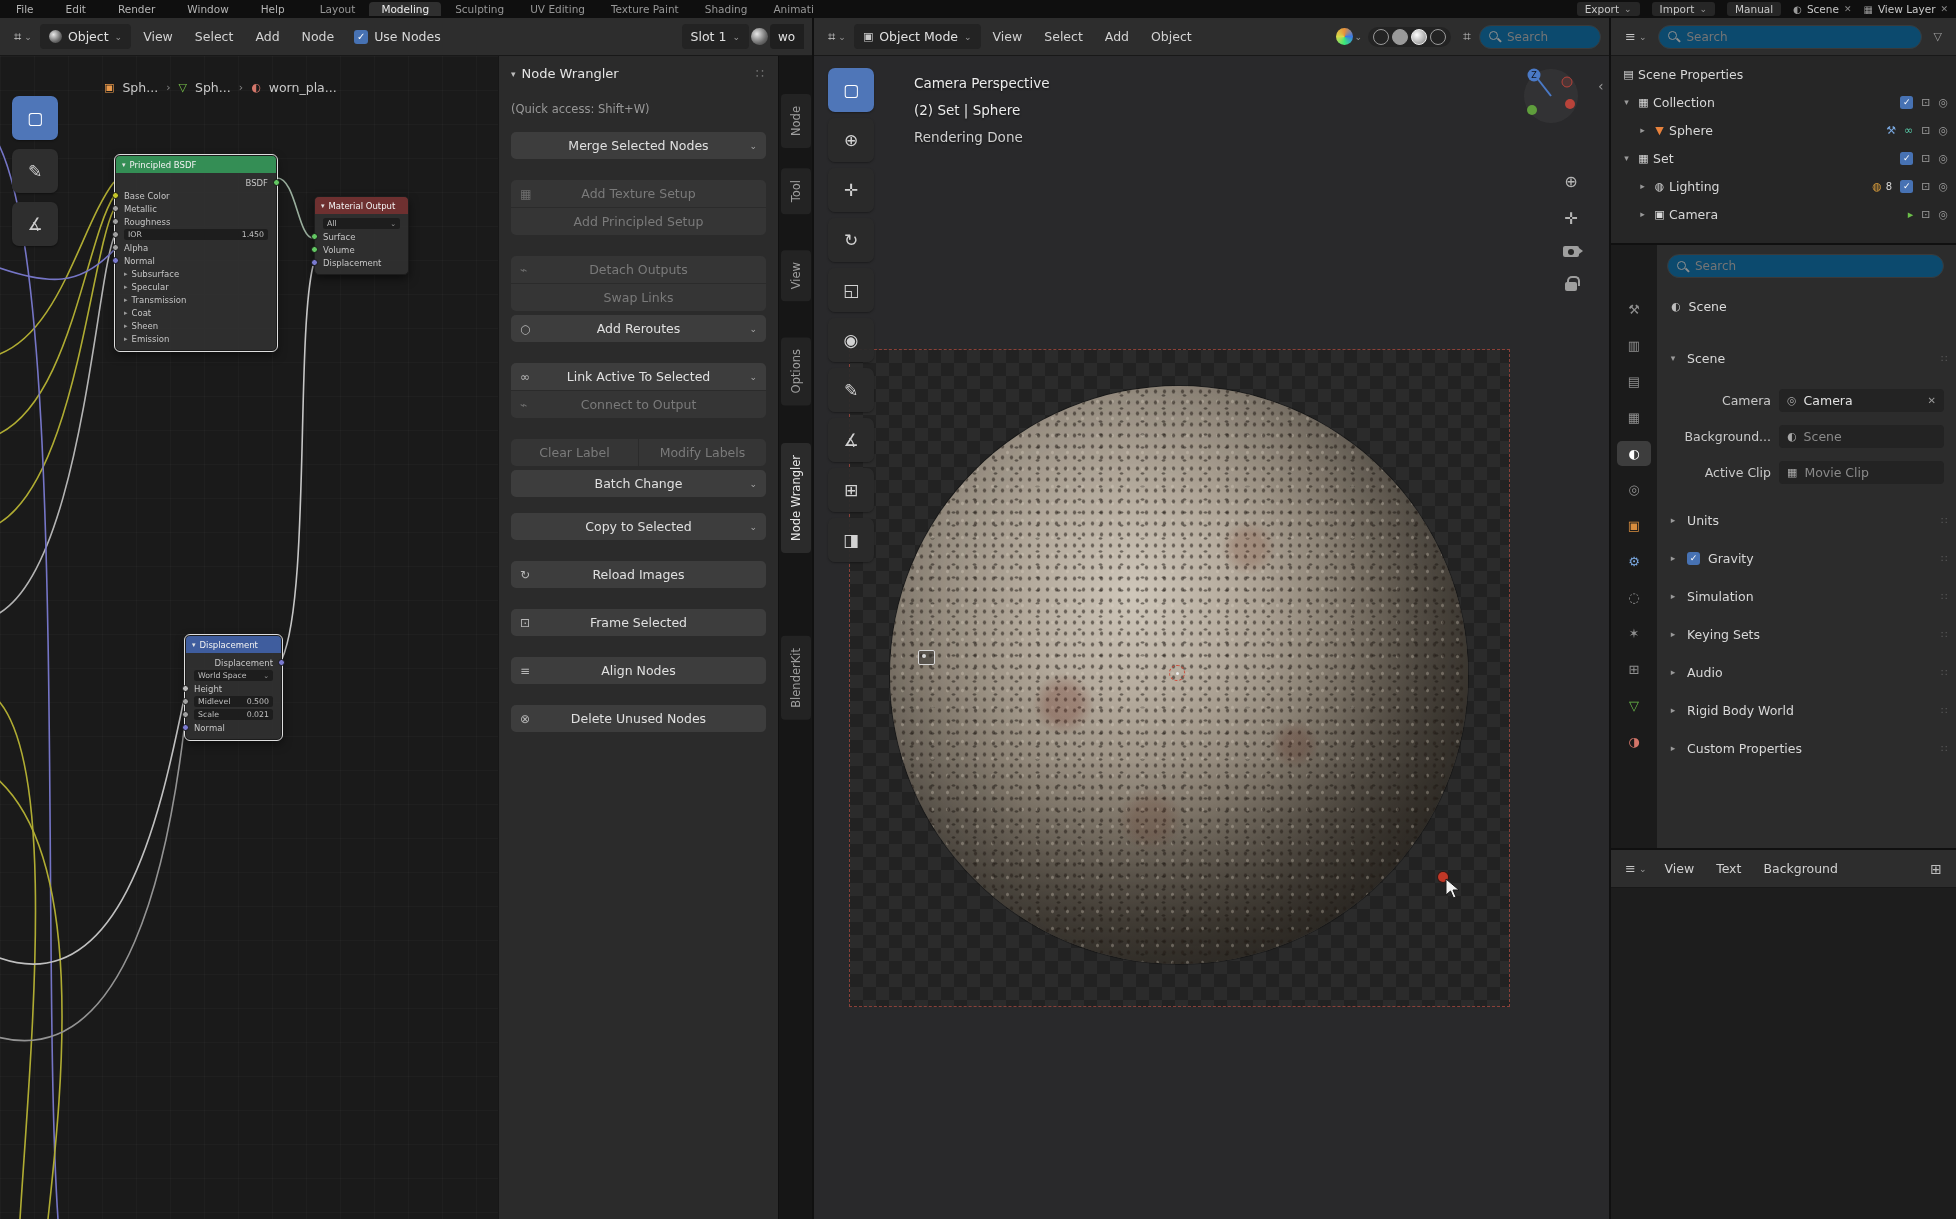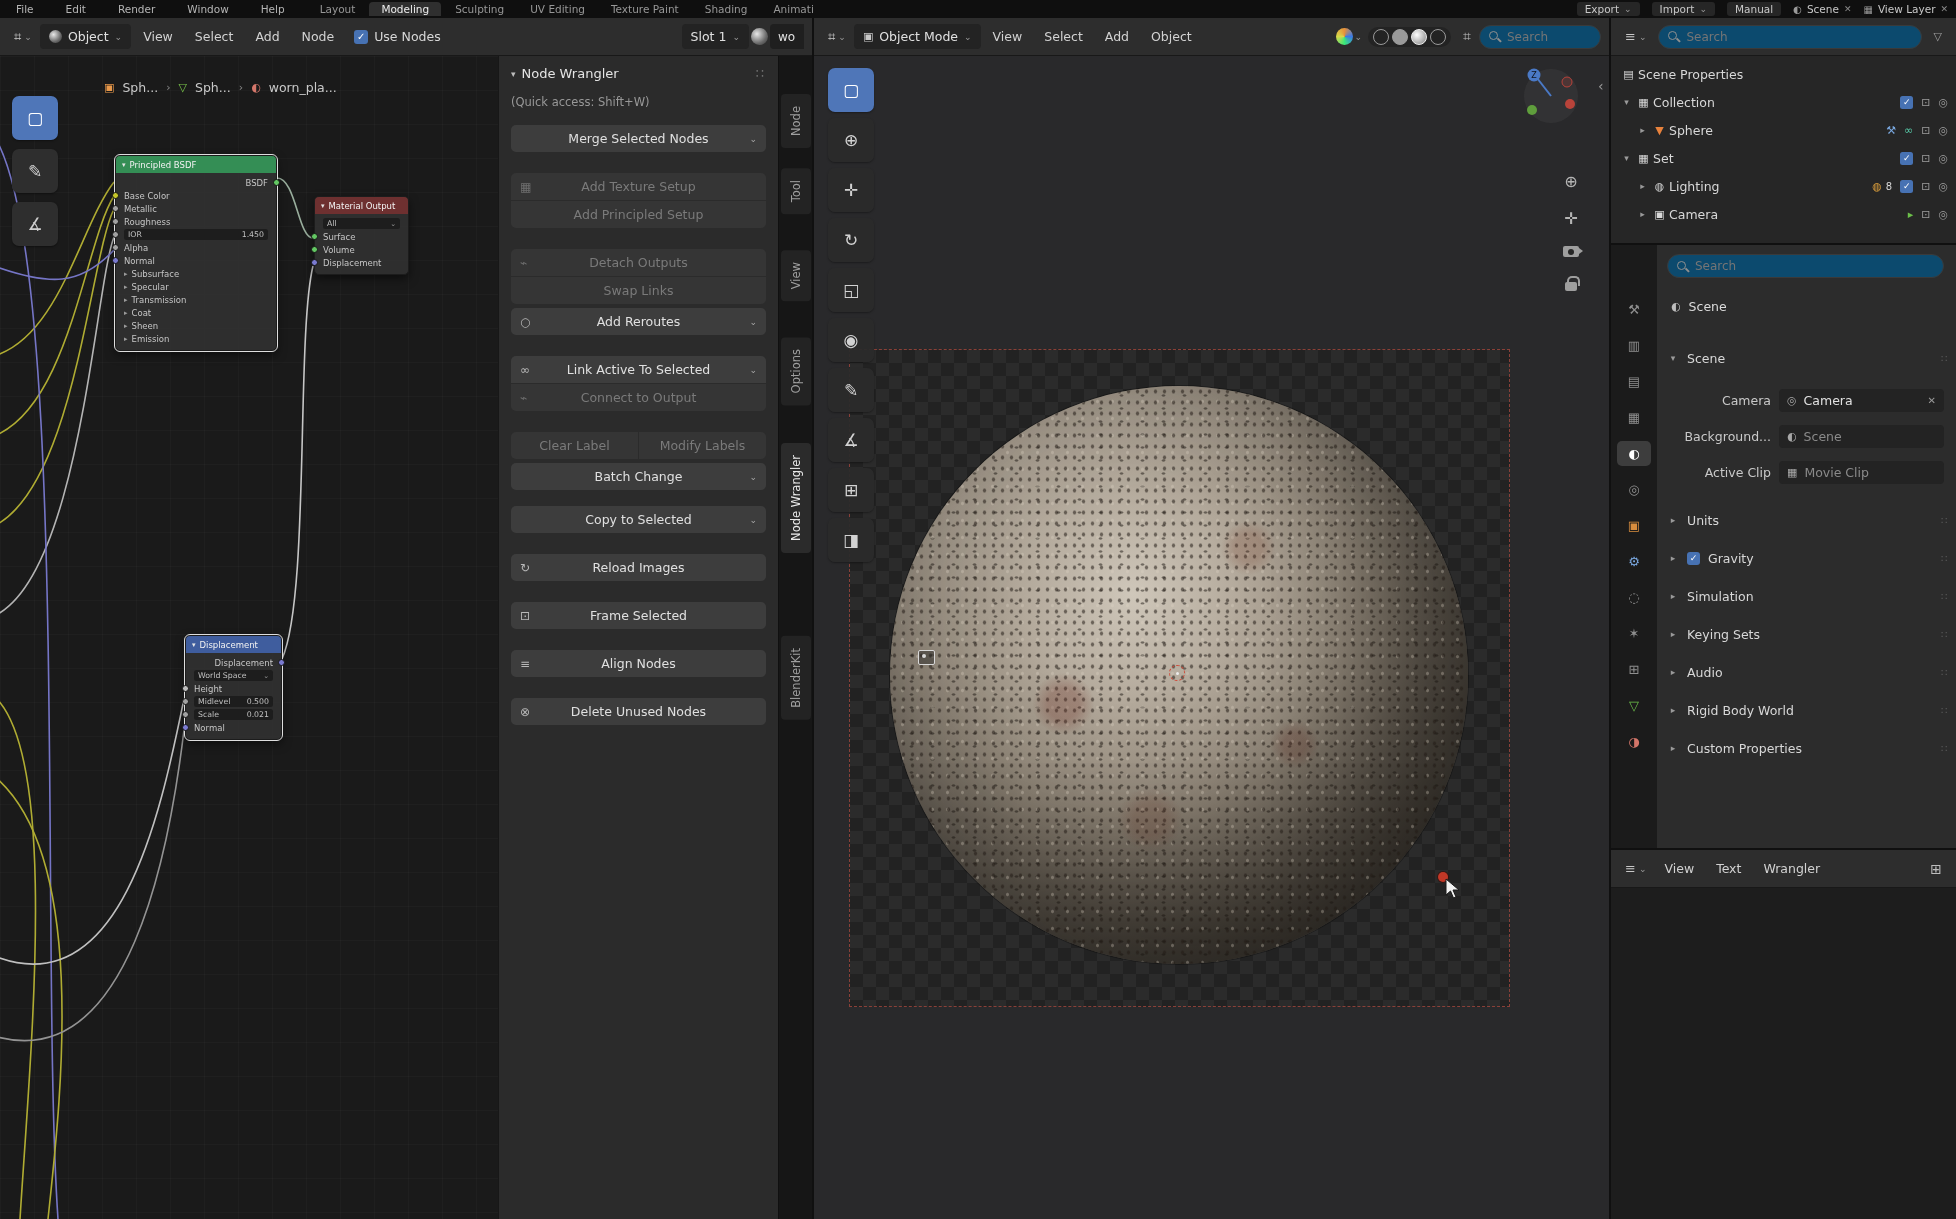--- a/index.html
+++ b/index.html
@@ -54,21 +54,21 @@
 .nrow.out{justify-content:flex-end}
 .sock{position:absolute;width:7px;height:7px;border-radius:50%;border:1px solid #141414;top:3px}
 .sock.l{left:-4px}.sock.r{right:-4px}
 .nfield{flex:1;background:#1d1d1d;border-radius:2.5px;height:10.5px;display:flex;align-items:center;justify-content:space-between;padding:0 4px;font-size:7.8px;color:#c0c0c0}
 .scaret{font-size:7px;color:#9a9a9a}
 
 .npanel{position:absolute;left:498px;top:38px;width:280px;height:1163px;background:#2b2b2b;border-left:1px solid #171717;padding:10px 12px;display:flex;flex-direction:column;gap:4px;font-size:12.5px;z-index:2}
 .np-head{display:flex;align-items:center;gap:6px;color:#e4e4e4;font-size:13px}
 .np-caret{font-size:9px;color:#bdbdbd}
 .np-dots{margin-left:auto;color:#6f6f6f;letter-spacing:2px}
-.np-quick{color:#989898;font-size:11.5px;margin:10px 0 12px}
+.np-quick{color:#989898;font-size:11.5px;margin:17px 0 12px}
 .panel-btn{height:27px;background:#3d3d3d;border-radius:5px;display:flex;align-items:center;justify-content:center;gap:6px;font-size:12.5px;color:#e0e0e0;position:relative;flex:none}
 .panel-btn.dis{color:#7a7a7a;background:#353535}
 .panel-btn .bchev{position:absolute;right:9px;font-size:9px;color:#a8a8a8}
 .panel-btn .lic{position:absolute;left:9px;font-size:12px;color:#b8b8b8}
 .panel-btn.dis .lic{color:#6e6e6e}
 .grp{display:flex;flex-direction:column;gap:1px}
 .grp .panel-btn{border-radius:0}
 .grp .panel-btn:first-child{border-radius:5px 5px 0 0}
 .grp .panel-btn:last-child{border-radius:0 0 5px 5px}
 .half-row{display:flex;gap:1px}
@@ -519,20 +519,25 @@
 
   <div class="vp-canvas">
     <div class="cam-area">
       <div class="sphere">
           <div class="tex"></div>
         </div>
       <div class="origin"></div>
       <div class="img-marker"></div>
     </div>
 
+    <div class="vp-overlay">
+      <div>Camera Perspective</div>
+      <div>(2) Set | Sphere</div>
+      <div class="dim">Rendering Done</div>
+    </div>
 
     <div class="vp-tools">
       <div class="vp-tool active">
           <span>▢</span>
         </div>
       <div class="vp-tool">
           <span>⊕</span>
         </div>
       <div class="vp-tool">
           <span>✛</span>
@@ -752,17 +757,17 @@
 </div>
 
 <div class="texted">
   <div class="ed-header">
     <span class="ed-icon">
         <span>≡</span>
         <span class="chev">⌄</span>
       </span>
     <span class="menu">View</span>
     <span class="menu">Text</span>
-    <span class="menu">Wrangler</span>
+    <span class="menu">Background</span>
     <span class="spacer"></span>
     <span class="gridic">⊞</span>
   </div>
 </div>
 
 </body></html>

